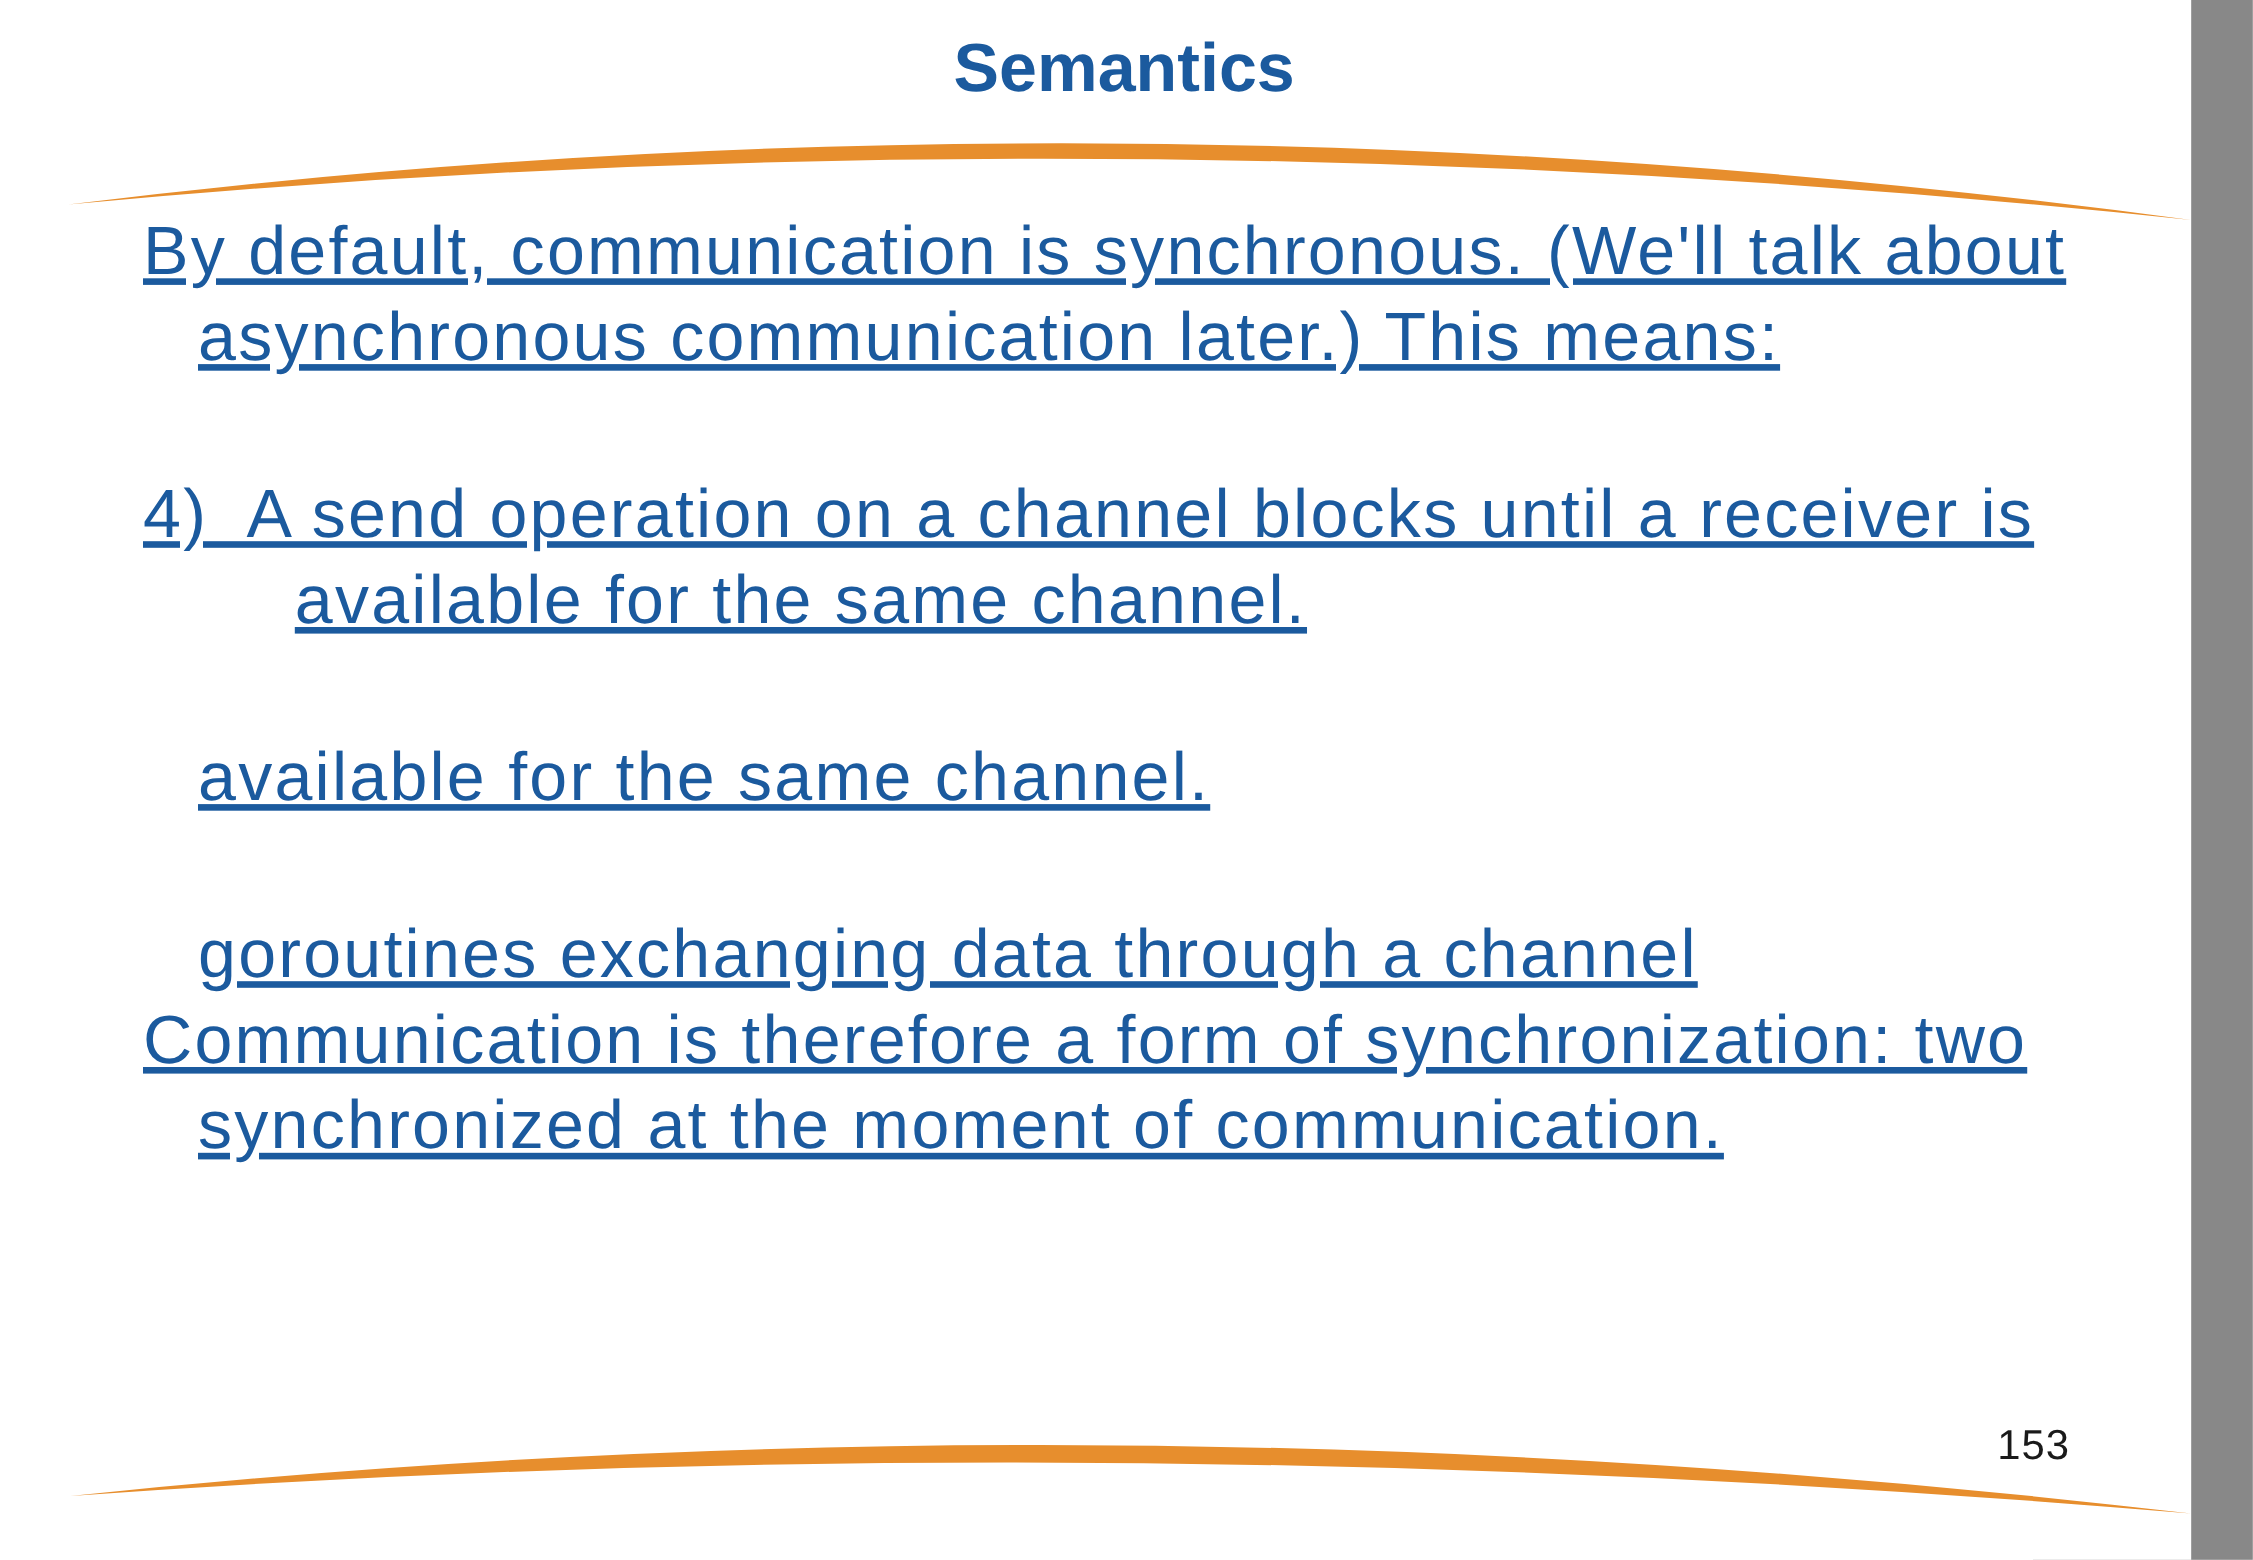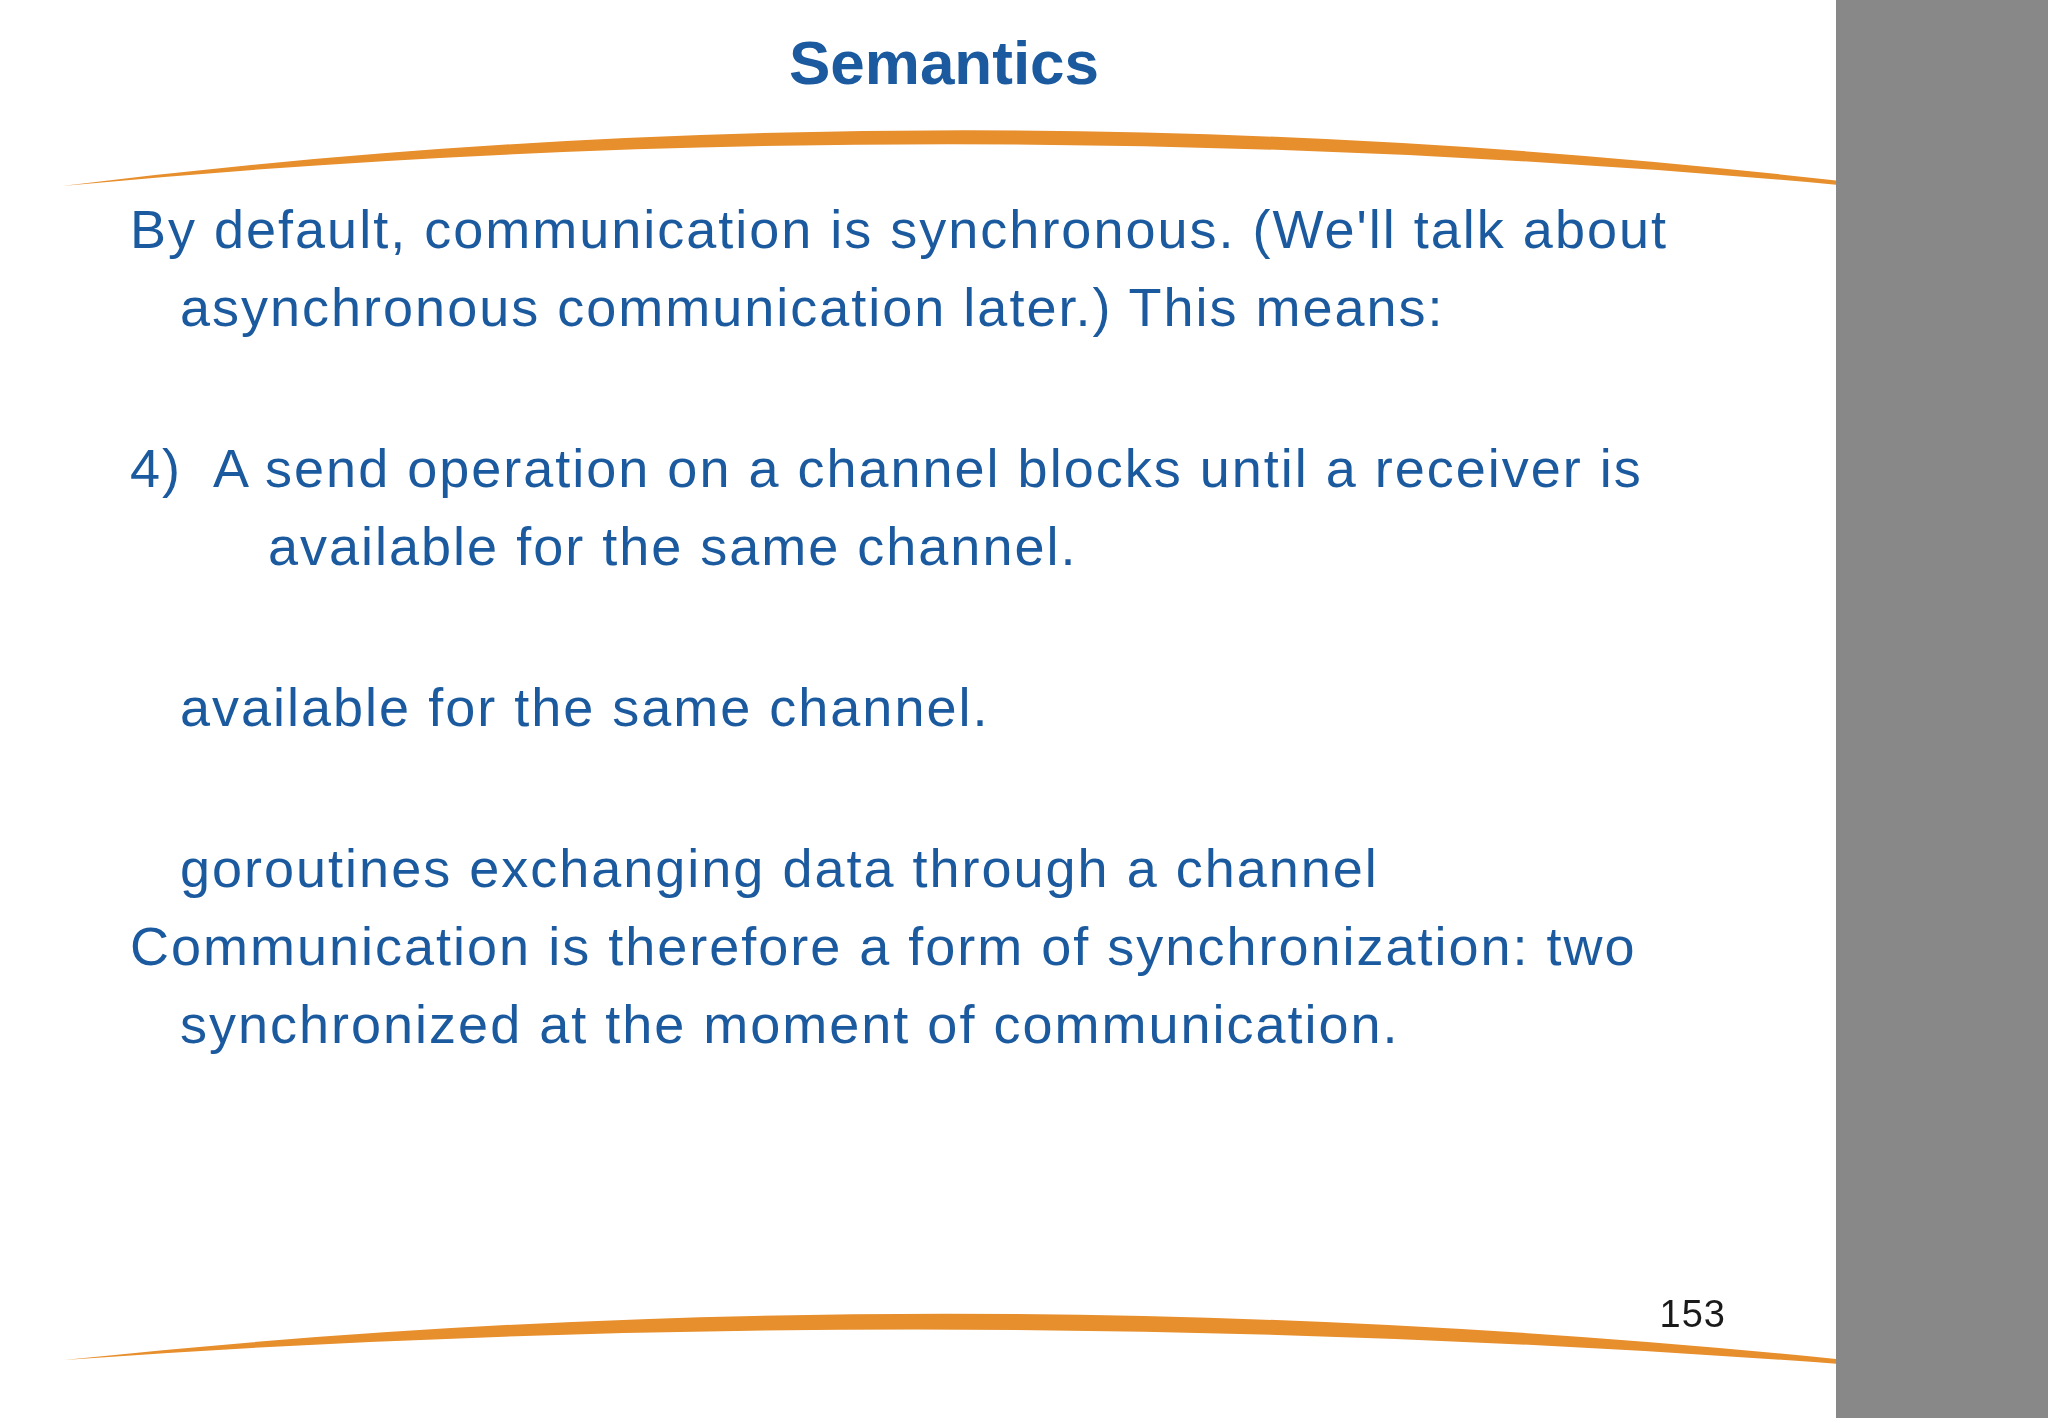--- a/index.html
+++ b/index.html
@@ -4,42 +4,43 @@
 <style>
   :root{
     --blue:#1B5A9E;
     --orange:#E78E2D;
     --page-num-color:#1a1a1a;
   }
   html,body{margin:0;padding:0;}
   body{background:#888;}
   .slide{
     position:relative;
-    width:1836px;height:1418px;
+    width:1992px;height:1418px;
     background:#ffffff;
     overflow:hidden;
     font-family:"Liberation Sans","DejaVu Sans",sans-serif;
   }
   .curves{
     position:absolute;left:0;top:0;width:2048px;height:1418px;
     pointer-events:none;
   }
   .swoosh{fill:var(--orange);}
   .title{
     position:absolute;top:28px;left:0;right:0;
     margin:0 0 0 52px;
     text-align:center;
     font-size:62px;line-height:70px;font-weight:700;
     color:var(--blue);
   }
   .body-text{
     position:absolute;left:130px;top:190px;right:40px;
-    font-size:54px;line-height:78px;
+    font-size:62px;line-height:78px;
     letter-spacing:2px;
     color:var(--blue);
+    text-decoration:underline;
   }
   .para{margin:0;}
   .para + .para{margin-top:83px;}
   .line{display:block;white-space:pre;}
   .ind-1{margin-left:50px;}
   .ind-2{margin-left:138px;}
   .page-number{
     position:absolute;top:1295px;right:110px;
     font-size:38px;line-height:38px;
     color:var(--page-num-color);

